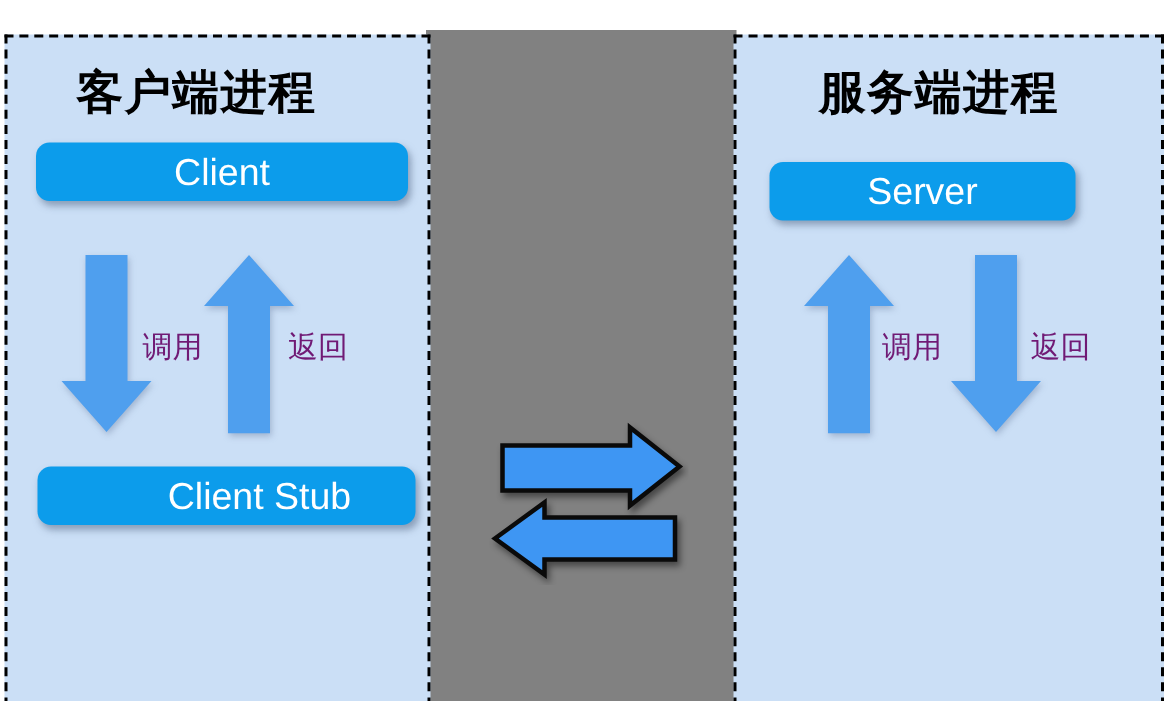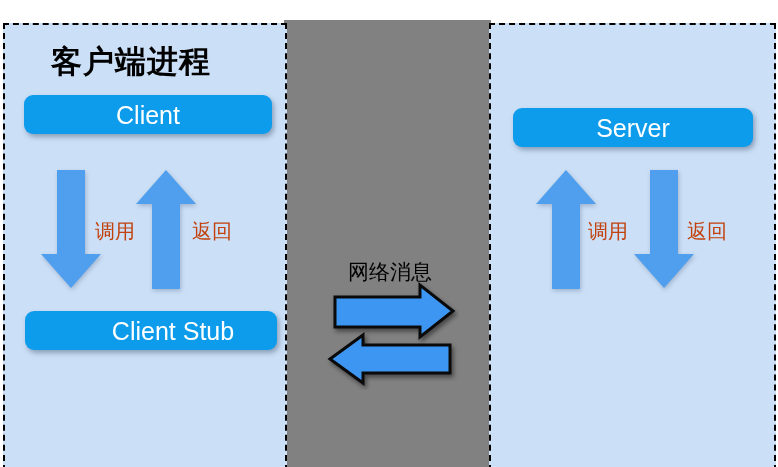--- a/index.html
+++ b/index.html
@@ -24,21 +24,21 @@
   .panel-right .panel-title{width:270px;}
   .node{
     position:absolute;height:39px;background:#0c9ceb;border-radius:9px;
     color:#fff;font-size:25px;text-align:center;line-height:40px;
     box-shadow:2px 3px 5px rgba(85,105,135,0.55);white-space:nowrap;
   }
   .flow-arrow{
     position:absolute;filter:drop-shadow(1px 2px 2px rgba(95,115,150,0.40));
   }
   .flow-label{
-    position:absolute;width:60px;font-size:20px;color:#c2410c;text-align:center;white-space:nowrap;
+    position:absolute;width:60px;font-size:20px;color:#701a75;text-align:center;white-space:nowrap;
   }
   .net-label{
     position:absolute;left:325px;top:238px;width:130px;font-size:21px;color:#000;
     text-align:center;white-space:nowrap;
   }
   .net-arrows{
     position:absolute;left:325px;top:260px;
   }
   .net-arrows polygon{filter:drop-shadow(2px 3px 2px rgba(0,0,0,0.45));}
 </style>
@@ -62,30 +62,30 @@
 
     <svg class="flow-arrow" style="left:130px;top:145px;" width="62" height="119" viewBox="0 0 62 119">
       <polygon points="31,0 61,34 45,34 45,119 17,119 17,34 1,34" fill="#4f9fee"></polygon>
     </svg>
 
     <div class="flow-label" style="left:177px;top:193px;">返回</div>
 
     <div class="node" style="left:20px;top:286px;width:208px;padding-left:44px;">Client Stub</div>
   </div>
 
-  <div class="net-label">网络消息</div>
 
   <svg class="net-arrows" width="134" height="110" viewBox="0 0 134 110">
     <polygon points="10,17 95,17 95,5 128,31 95,57 95,47 10,47" stroke-width="3" stroke-linejoin="miter" stroke="#0a0a0a" fill="#3e96f3"></polygon>
     <polygon points="125,65 38,65 38,55 5,79 38,103 38,93 125,93" stroke-width="3" stroke-linejoin="miter" stroke="#0a0a0a" fill="#3e96f3"></polygon>
   </svg>
 
   <div class="panel panel-right">
+    <div class="panel-title">服务端进程</div>
 
-    <div class="node" style="left:22px;top:83px;width:240px;">Server</div>
+    <div class="node" style="left:22px;top:83px;width:204px;">Server</div>
 
     <svg class="flow-arrow" style="left:44px;top:145px;" width="62" height="119" viewBox="0 0 62 119">
       <polygon points="31,0 61,34 45,34 45,119 17,119 17,34 1,34" fill="#4f9fee"></polygon>
     </svg>
 
     <div class="flow-label" style="left:87px;top:193px;">调用</div>
 
     <svg class="flow-arrow" style="left:142px;top:145px;" width="62" height="119" viewBox="0 0 62 119">
       <polygon points="17,0 45,0 45,84 61,84 31,118 1,84 17,84" fill="#4f9fee"></polygon>
     </svg>

